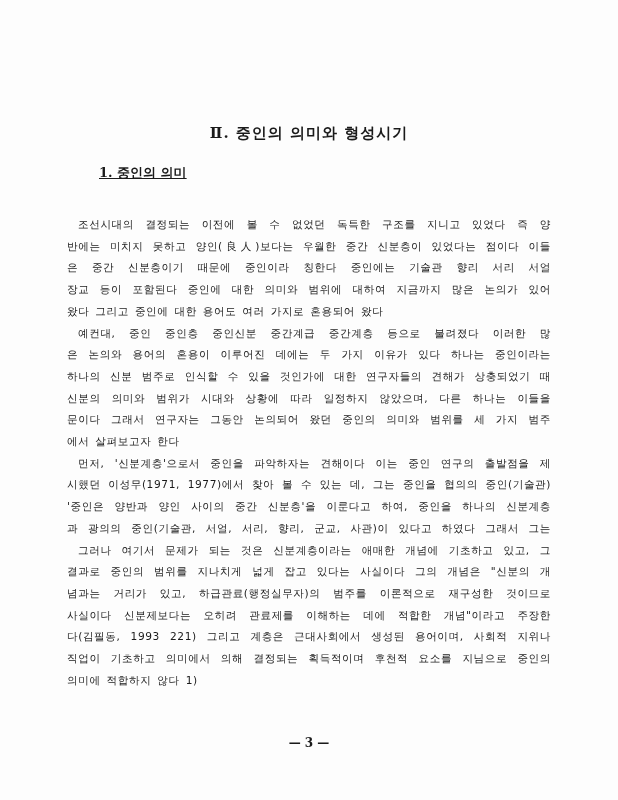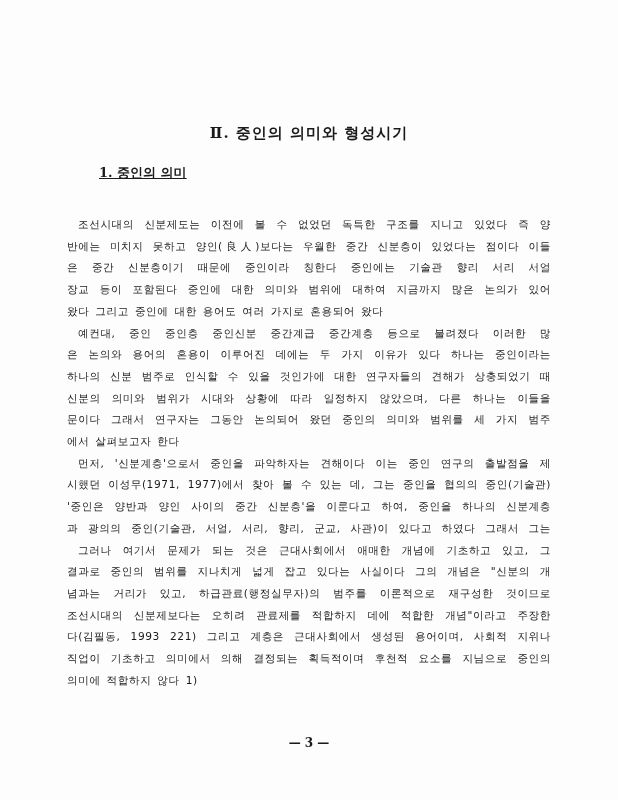--- a/index.html
+++ b/index.html
@@ -82,45 +82,45 @@
   </style>
 </head>
 <body>
 
 <div class="page">
   <div class="chapter-title">Ⅱ. 중인의 의미와 형성시기</div>
   <div class="section-title">1. 중인의 의미</div>
 
   <div class="body">
     <p>
-      <span class="line indent">조선시대의 신분제도는 이전에 볼 수 없었던 독특한 구조를 지니고 있었다 즉 양</span>
+      <span class="line indent">조선시대의 결정되는 이전에 볼 수 없었던 독특한 구조를 지니고 있었다 즉 양</span>
       <span class="line">반에는 미치지 못하고 양인(良人)보다는 우월한 중간 신분층이 있었다는 점이다 이들</span>
       <span class="line">은 중간 신분층이기 때문에 중인이라 칭한다 중인에는 기술관  향리  서리  서얼</span>
       <span class="line">장교 등이 포함된다 중인에 대한 의미와 범위에 대하여 지금까지 많은 논의가 있어</span>
       <span class="line last">왔다 그리고 중인에 대한 용어도 여러 가지로 혼용되어 왔다</span>
     </p>
     <p>
       <span class="line indent">예컨대, 중인  중인층  중인신분  중간계급  중간계층 등으로 불려졌다 이러한 많</span>
       <span class="line">은 논의와 용어의 혼용이 이루어진 데에는 두 가지 이유가 있다 하나는 중인이라는</span>
       <span class="line">하나의 신분 범주로 인식할 수 있을 것인가에 대한 연구자들의 견해가 상충되었기 때</span>
       <span class="line">신분의 의미와 범위가 시대와 상황에 따라 일정하지 않았으며, 다른 하나는 이들을</span>
       <span class="line">문이다 그래서 연구자는 그동안 논의되어 왔던 중인의 의미와 범위를 세 가지 범주</span>
       <span class="line last">에서 살펴보고자 한다</span>
     </p>
     <p>
       <span class="line indent">먼저, '신분계층'으로서 중인을 파악하자는 견해이다 이는 중인 연구의 출발점을 제</span>
       <span class="line">시했던 이성무(1971, 1977)에서 찾아 볼 수 있는 데, 그는 중인을 협의의 중인(기술관)</span>
       <span class="line">'중인은 양반과 양인 사이의 중간 신분층'을 이룬다고 하여, 중인을 하나의 신분계층</span>
       <span class="line">과 광의의 중인(기술관, 서얼, 서리, 향리, 군교, 사관)이 있다고 하였다 그래서 그는</span>
     </p>
     <p>
-      <span class="line indent">그러나 여기서 문제가 되는 것은 근대사회에서 애매한 개념에 기초하고 있고, 그</span>
+      <span class="line indent">그러나 여기서 문제가 되는 것은 신분계층이라는 애매한 개념에 기초하고 있고, 그</span>
       <span class="line">결과로 중인의 범위를 지나치게 넓게 잡고 있다는 사실이다 그의 개념은 "신분의 개</span>
       <span class="line">념과는 거리가 있고, 하급관료(행정실무자)의 범주를 이론적으로 재구성한 것이므로</span>
-      <span class="line">조선시대의 신분제보다는 오히려 관료제를 적합하지 데에 적합한 개념"이라고 주장한</span>
+      <span class="line">사실이다 신분제보다는 오히려 관료제를 이해하는 데에 적합한 개념"이라고 주장한</span>
       <span class="line">다(김필동, 1993 221)  그리고 계층은 근대사회에서 생성된 용어이며, 사회적 지위나</span>
       <span class="line">직업이 기초하고 의미에서 의해 결정되는 획득적이며 후천적 요소를 지님으로 중인의</span>
       <span class="line last">의미에 적합하지 않다 1)</span>
     </p>
   </div>
 
   <div class="page-number">— 3 —</div>
 </div>
 
 </body></html>

